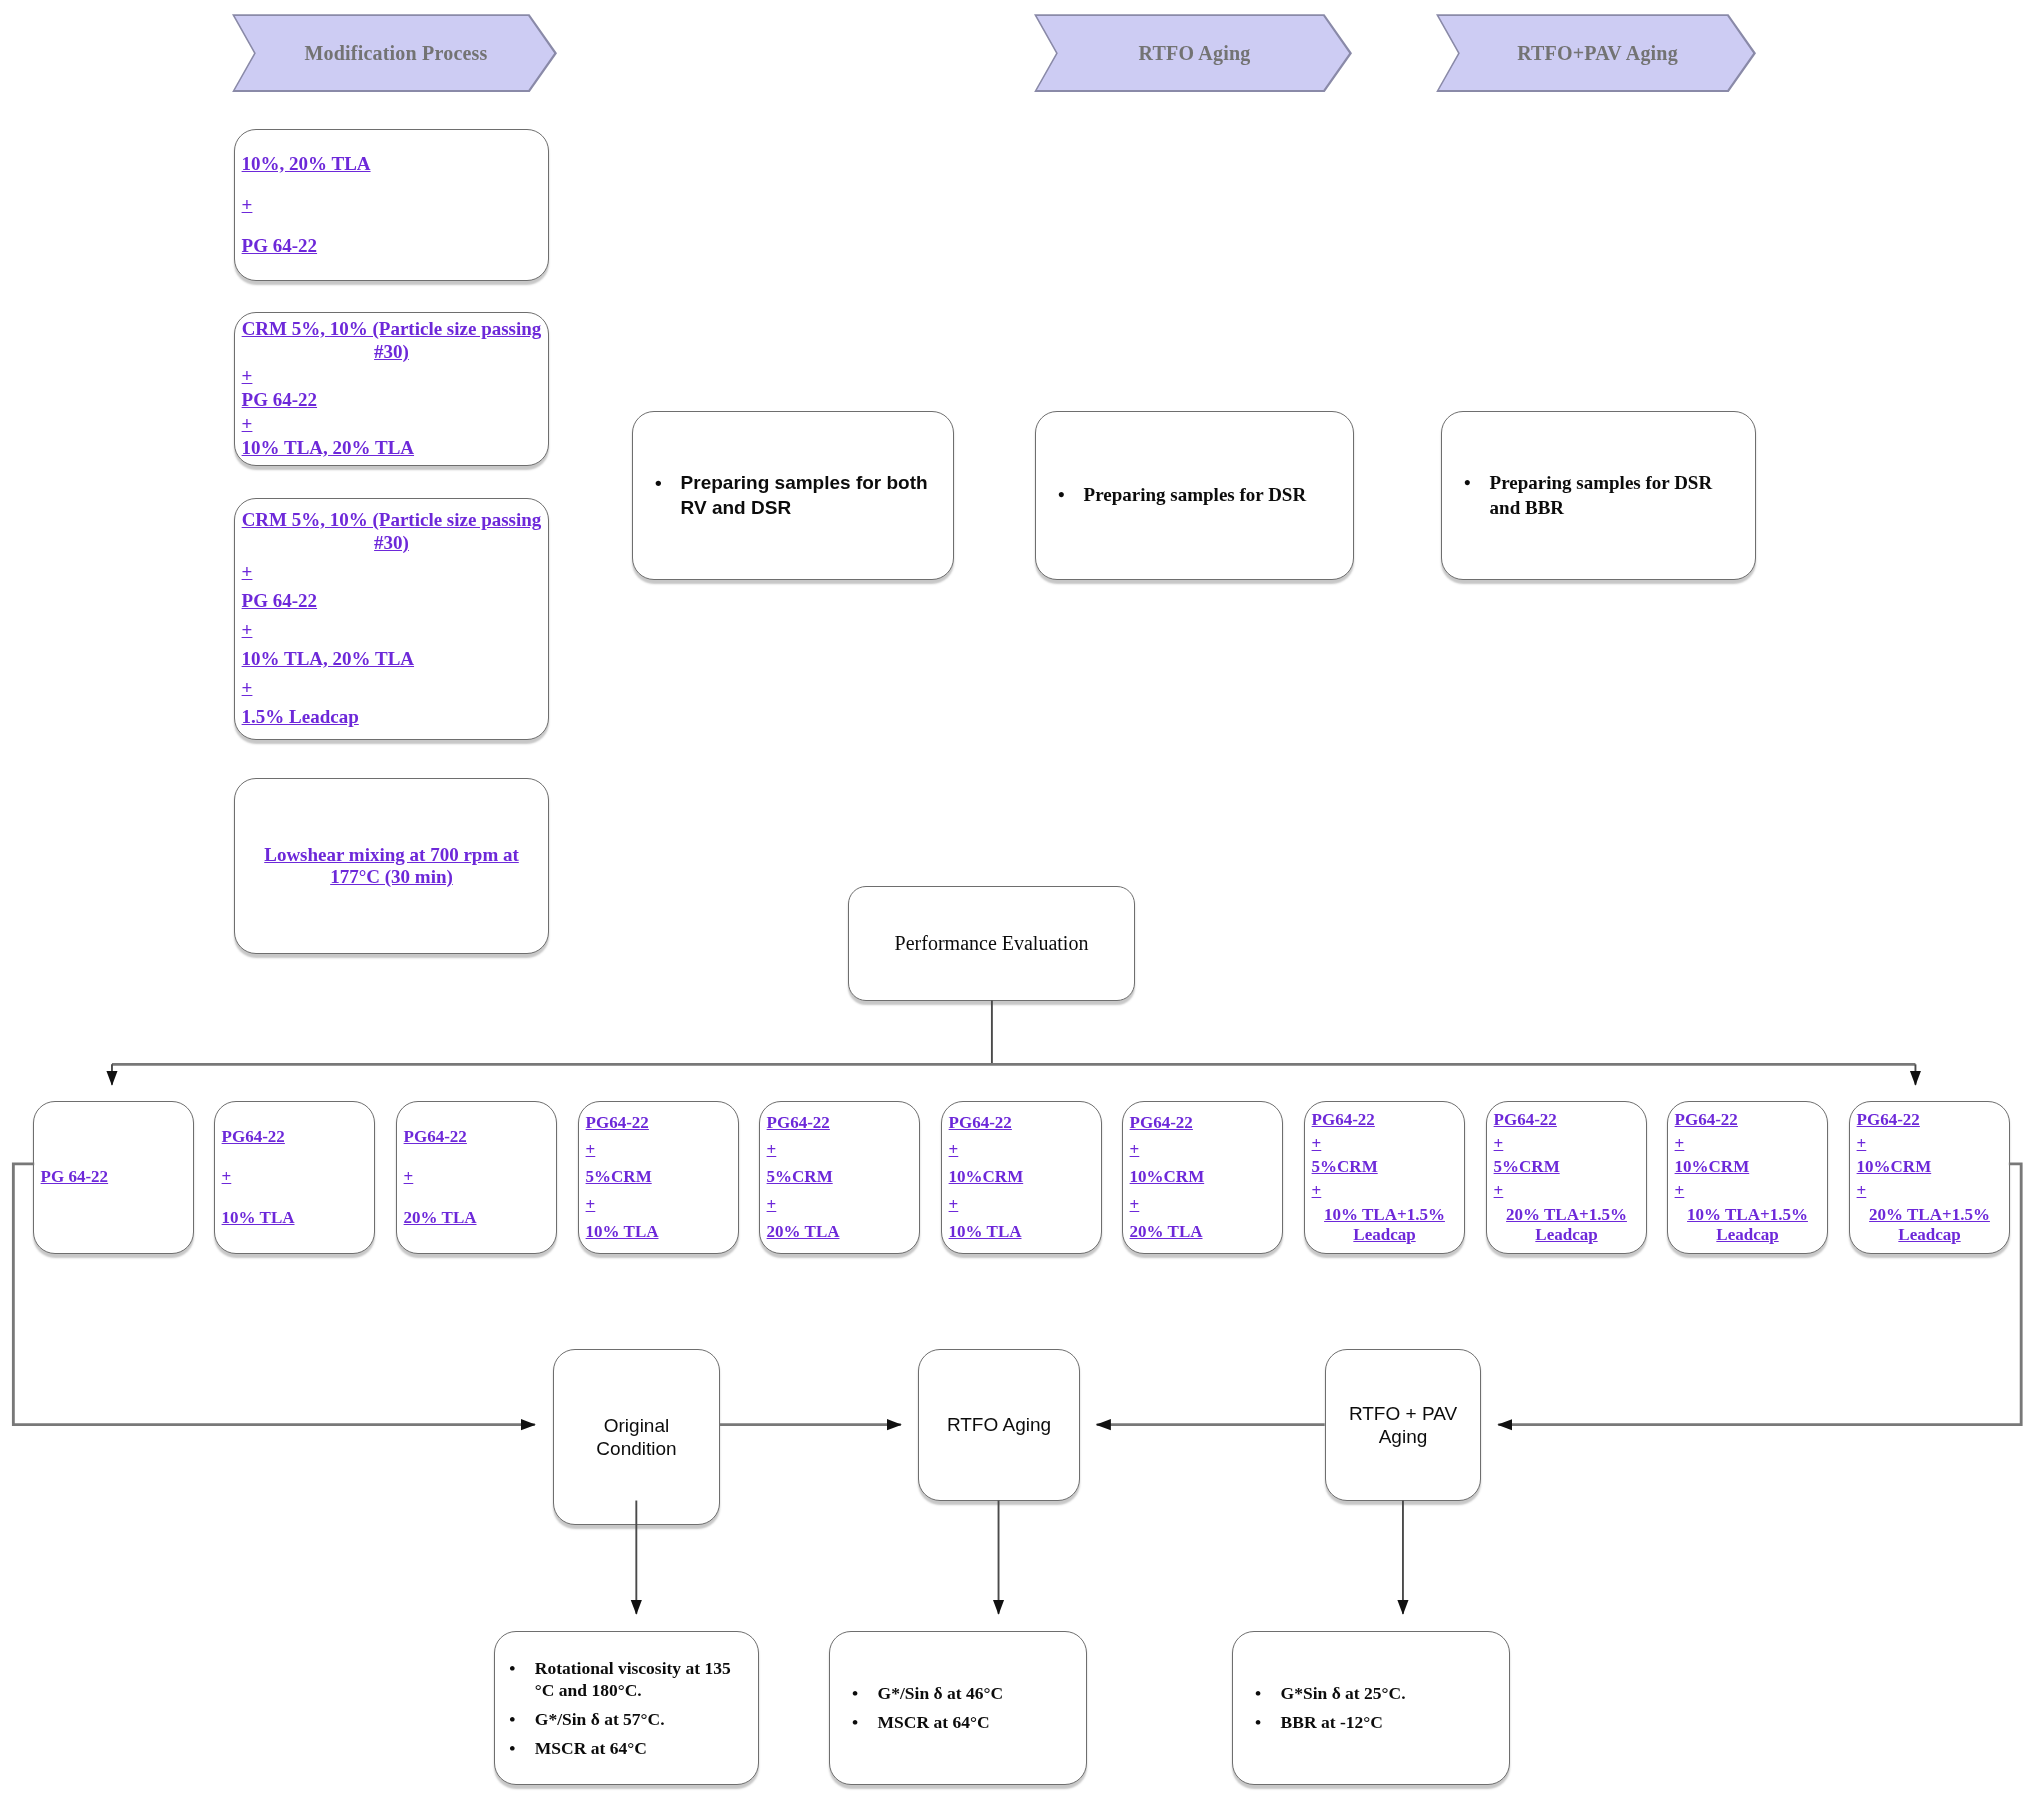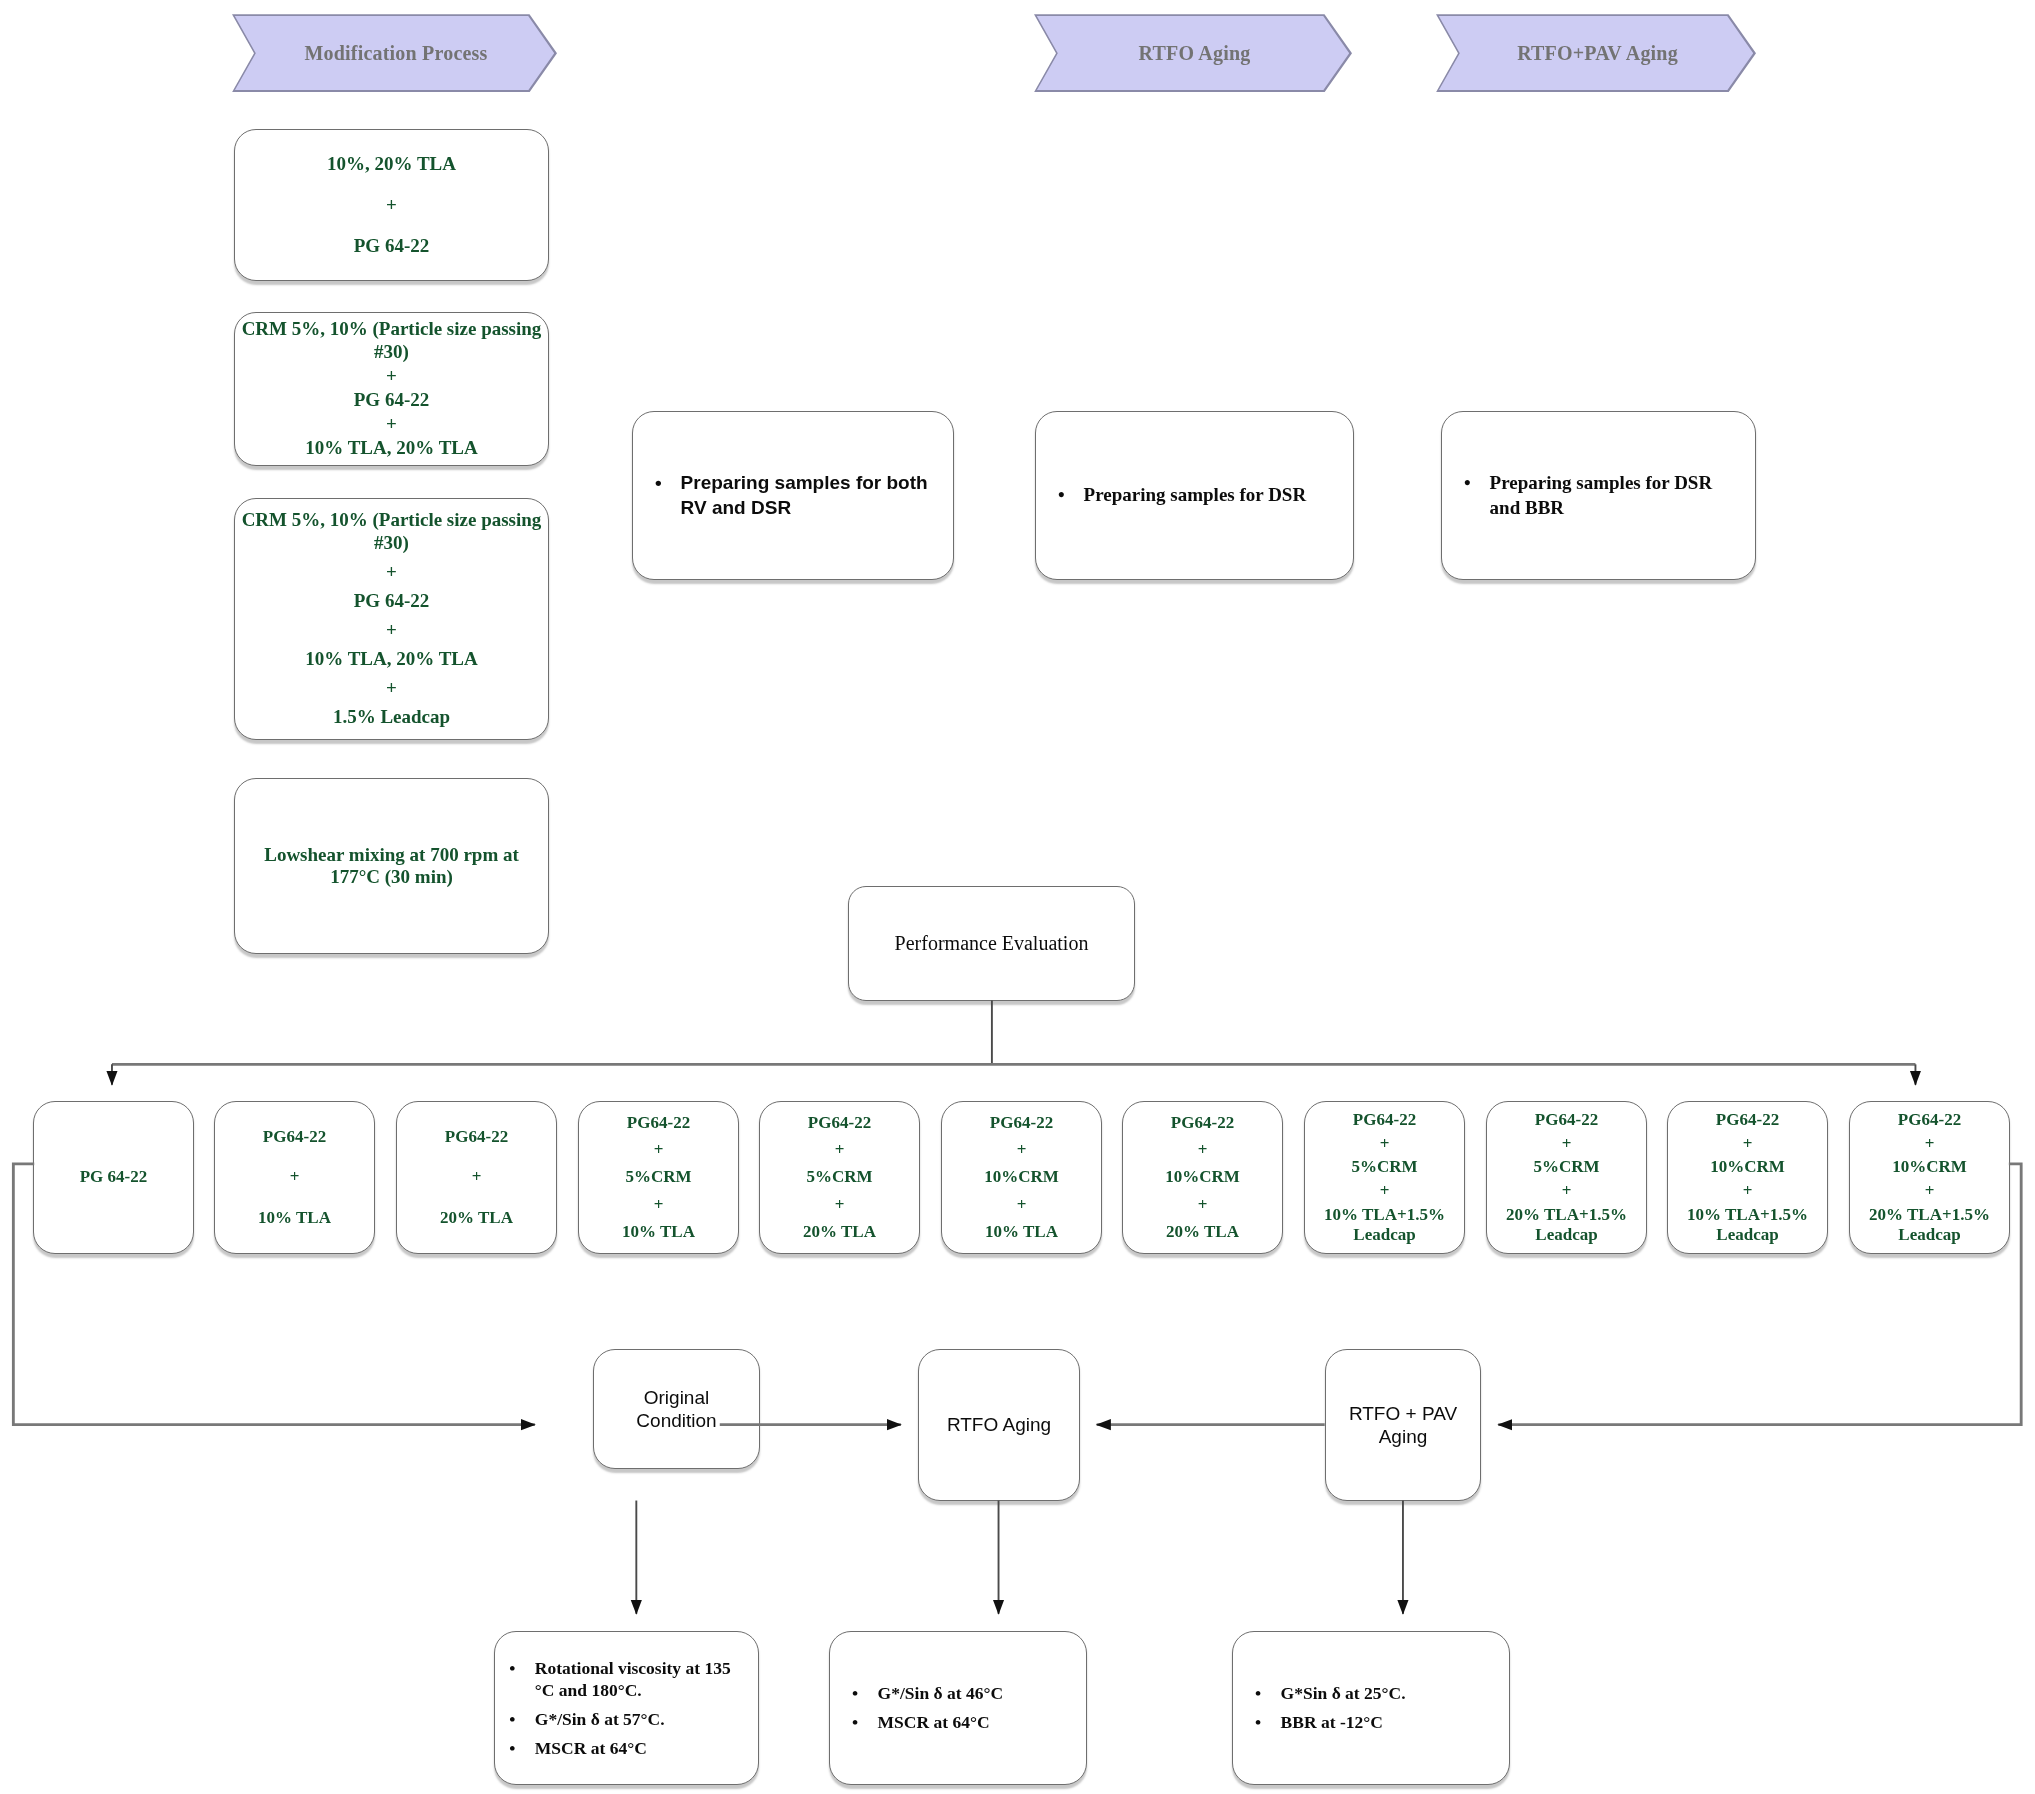--- a/index.html
+++ b/index.html
@@ -24,23 +24,23 @@
     clip-path:polygon(0 0,calc(100% - 27.5px) 0,100% 50%,calc(100% - 27.5px) 100%,0 100%,22px 50%);}
   .banner .bi{position:absolute;inset:1.9px 2.8px;background:var(--banner-fill);
     clip-path:polygon(0 0,calc(100% - 26px) 0,100% 50%,calc(100% - 26px) 100%,0 100%,21px 50%);}
   .banner .btxt{position:absolute;inset:0;display:flex;align-items:center;justify-content:center;
     padding-left:22px;padding-right:19px;
     font-weight:bold;font-size:20px;color:#737373;letter-spacing:0.2px;}
 
   
   .rbox{position:absolute;background:#ffffff;border:1.9px solid var(--box-border);
     border-radius:22px;box-shadow:0 3.3px 1.9px rgba(130,130,130,.45);box-sizing:border-box;}
-  .lines{display:flex;flex-direction:column;justify-content:space-evenly;align-items:center;
+  .lines{display:flex;flex-direction:column;justify-content:space-evenly;align-items:flex-start;
     height:100%;width:100%;padding:3.8px 6.6px;box-sizing:border-box;
-    font-weight:bold;color:#14532d;text-align:center;}
+    font-weight:bold;color:#6d28d9;text-align:center;text-decoration:underline;}
   .lines .ln{line-height:1.18;}
   .f40 .lines{font-size:19px;}
   .f36 .lines{font-size:17px;}
   .bullets{display:flex;flex-direction:column;justify-content:center;gap:6.6px;
     height:100%;width:100%;padding:4.7px 11.4px 4.7px 22px;box-sizing:border-box;
     font-weight:bold;color:#0c0c0c;}
   .bullets .bl{display:flex;align-items:flex-start;line-height:1.28;}
   .bullets .dot{flex:none;width:25.6px;}
   .bullets .bt{flex:1;}
   .f-sans{font-family:"Liberation Sans","DejaVu Sans",sans-serif;}
@@ -222,21 +222,21 @@
   <div class="rbox f36" style="left:1849px;top:1101px;width:161px;height:153px;">
     <div class="lines">
         <div class="ln">PG64-22</div>
         <div class="ln">+</div>
         <div class="ln">10%CRM</div>
         <div class="ln">+</div>
         <div class="ln">20% TLA+1.5% Leadcap</div>
       </div>
   </div>
 
-  <div class="rbox aging f-sans" style="left:553px;top:1349px;width:167px;height:120px;margin-left:40px;">
+  <div class="rbox aging f-sans" style="left:553px;top:1349px;width:167px;height:176px;">
     <div class="center-label">Original Condition</div>
   </div>
   <div class="rbox aging f-sans" style="left:918px;top:1349px;width:162px;height:152px;">
     <div class="center-label">RTFO Aging</div>
   </div>
   <div class="rbox aging f-sans" style="left:1325px;top:1349px;width:156px;height:152px;">
     <div class="center-label">RTFO + PAV Aging</div>
   </div>
 
   <div class="rbox test" style="left:494px;top:1631px;width:265px;height:154px;">

